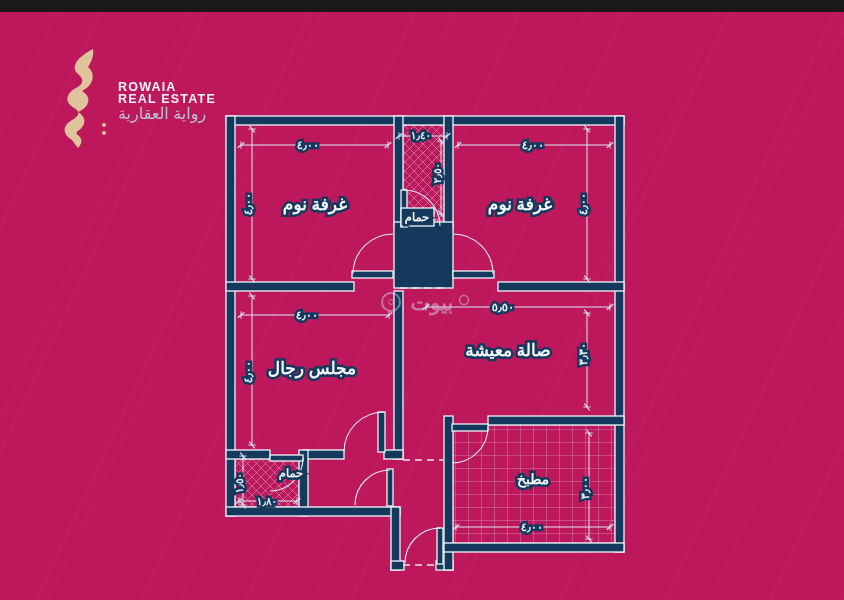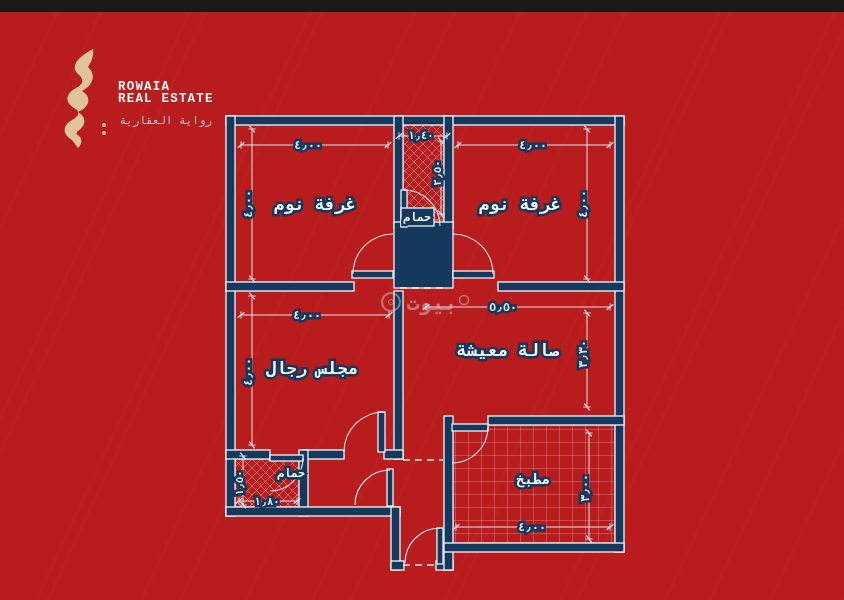--- a/index.html
+++ b/index.html
@@ -1,28 +1,28 @@
 <!DOCTYPE html>
 <html><head>
 <meta charset="utf-8">
 <style>
   html,body{margin:0;padding:0;background:#0e2338;}
   .stage{position:relative;width:844px;height:600px;overflow:hidden;
-         background:#b91c1c;font-family:Liberation Mono, monospace;}
+         background:#be185d;font-family:Liberation Sans, sans-serif;}
   .stage::before{content:"";position:absolute;inset:0;pointer-events:none;
          background:
            repeating-linear-gradient(115deg, rgba(255,255,255,0.018) 0 3px, transparent 3px 95px),
            repeating-linear-gradient(-65deg, rgba(255,255,255,0.014) 0 3px, transparent 3px 120px);}
   .topbar{position:absolute;left:0;top:0;width:844px;height:12px;background:#191919;}
 
   
   .logo-mark{position:absolute;left:60px;top:44px;width:56px;height:112px;}
   .logo-text{position:absolute;left:118px;top:81px;color:#f2f4f6;line-height:12px;}
   .logo-line{font-size:12.5px;font-weight:bold;letter-spacing:1.2px;white-space:nowrap;}
-  .logo-arabic{font-size:11px;color:#b9c3ce;margin-top:10px;white-space:nowrap;text-align:center;}
+  .logo-arabic{font-size:16px;color:#b9c3ce;margin-top:3px;white-space:nowrap;}
 
   
   .plan-svg{position:absolute;left:0;top:0;}
   .w{fill:#15395c;stroke:#e9f1f7;stroke-width:1.35;}
   .leaf{fill:#15395c;stroke:#edf3f8;stroke-width:1.3;}
   .arc{fill:none;stroke:#dfeaf3;stroke-width:1.1;}
   .dash{stroke:#dfeaf3;stroke-width:1.5;stroke-dasharray:7 5;fill:none;}
   .dl{stroke:#dce8f2;stroke-width:1;fill:none;}
   .hatch{stroke:rgba(226,238,248,0.55);stroke-width:1;}
   .room-label{font-size:17px;font-weight:bold;fill:#f3f7fa;text-anchor:middle;

